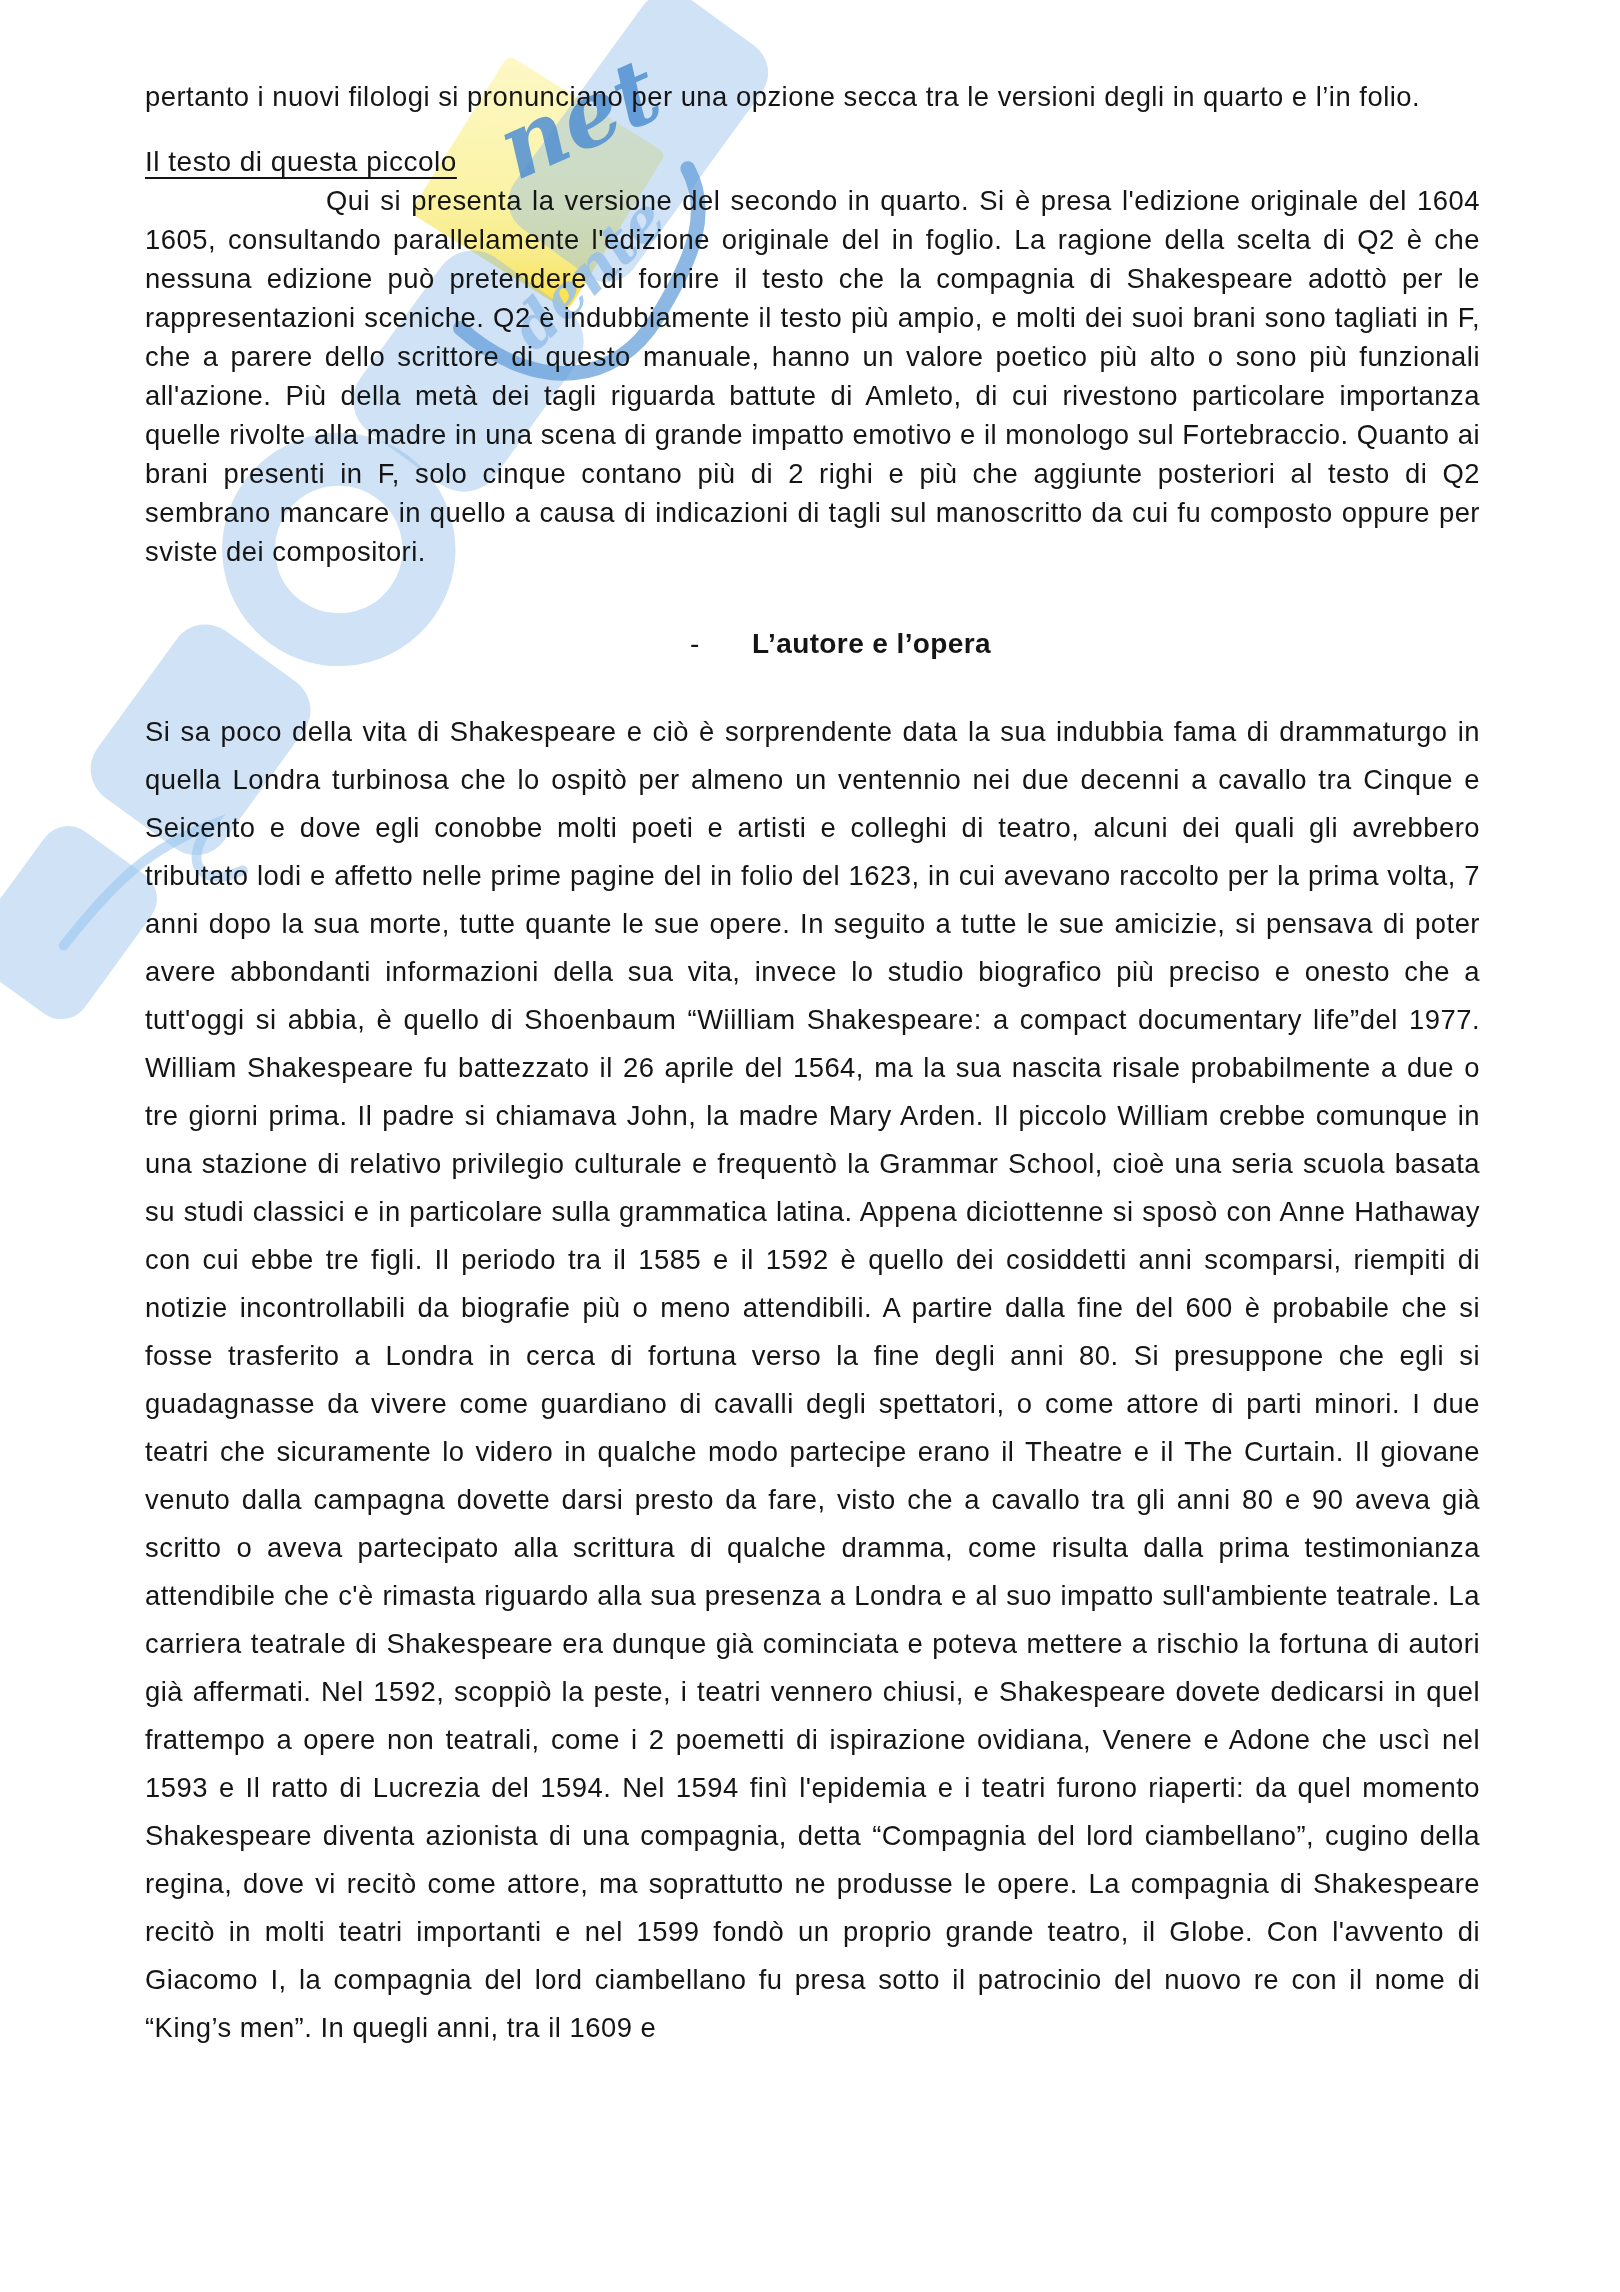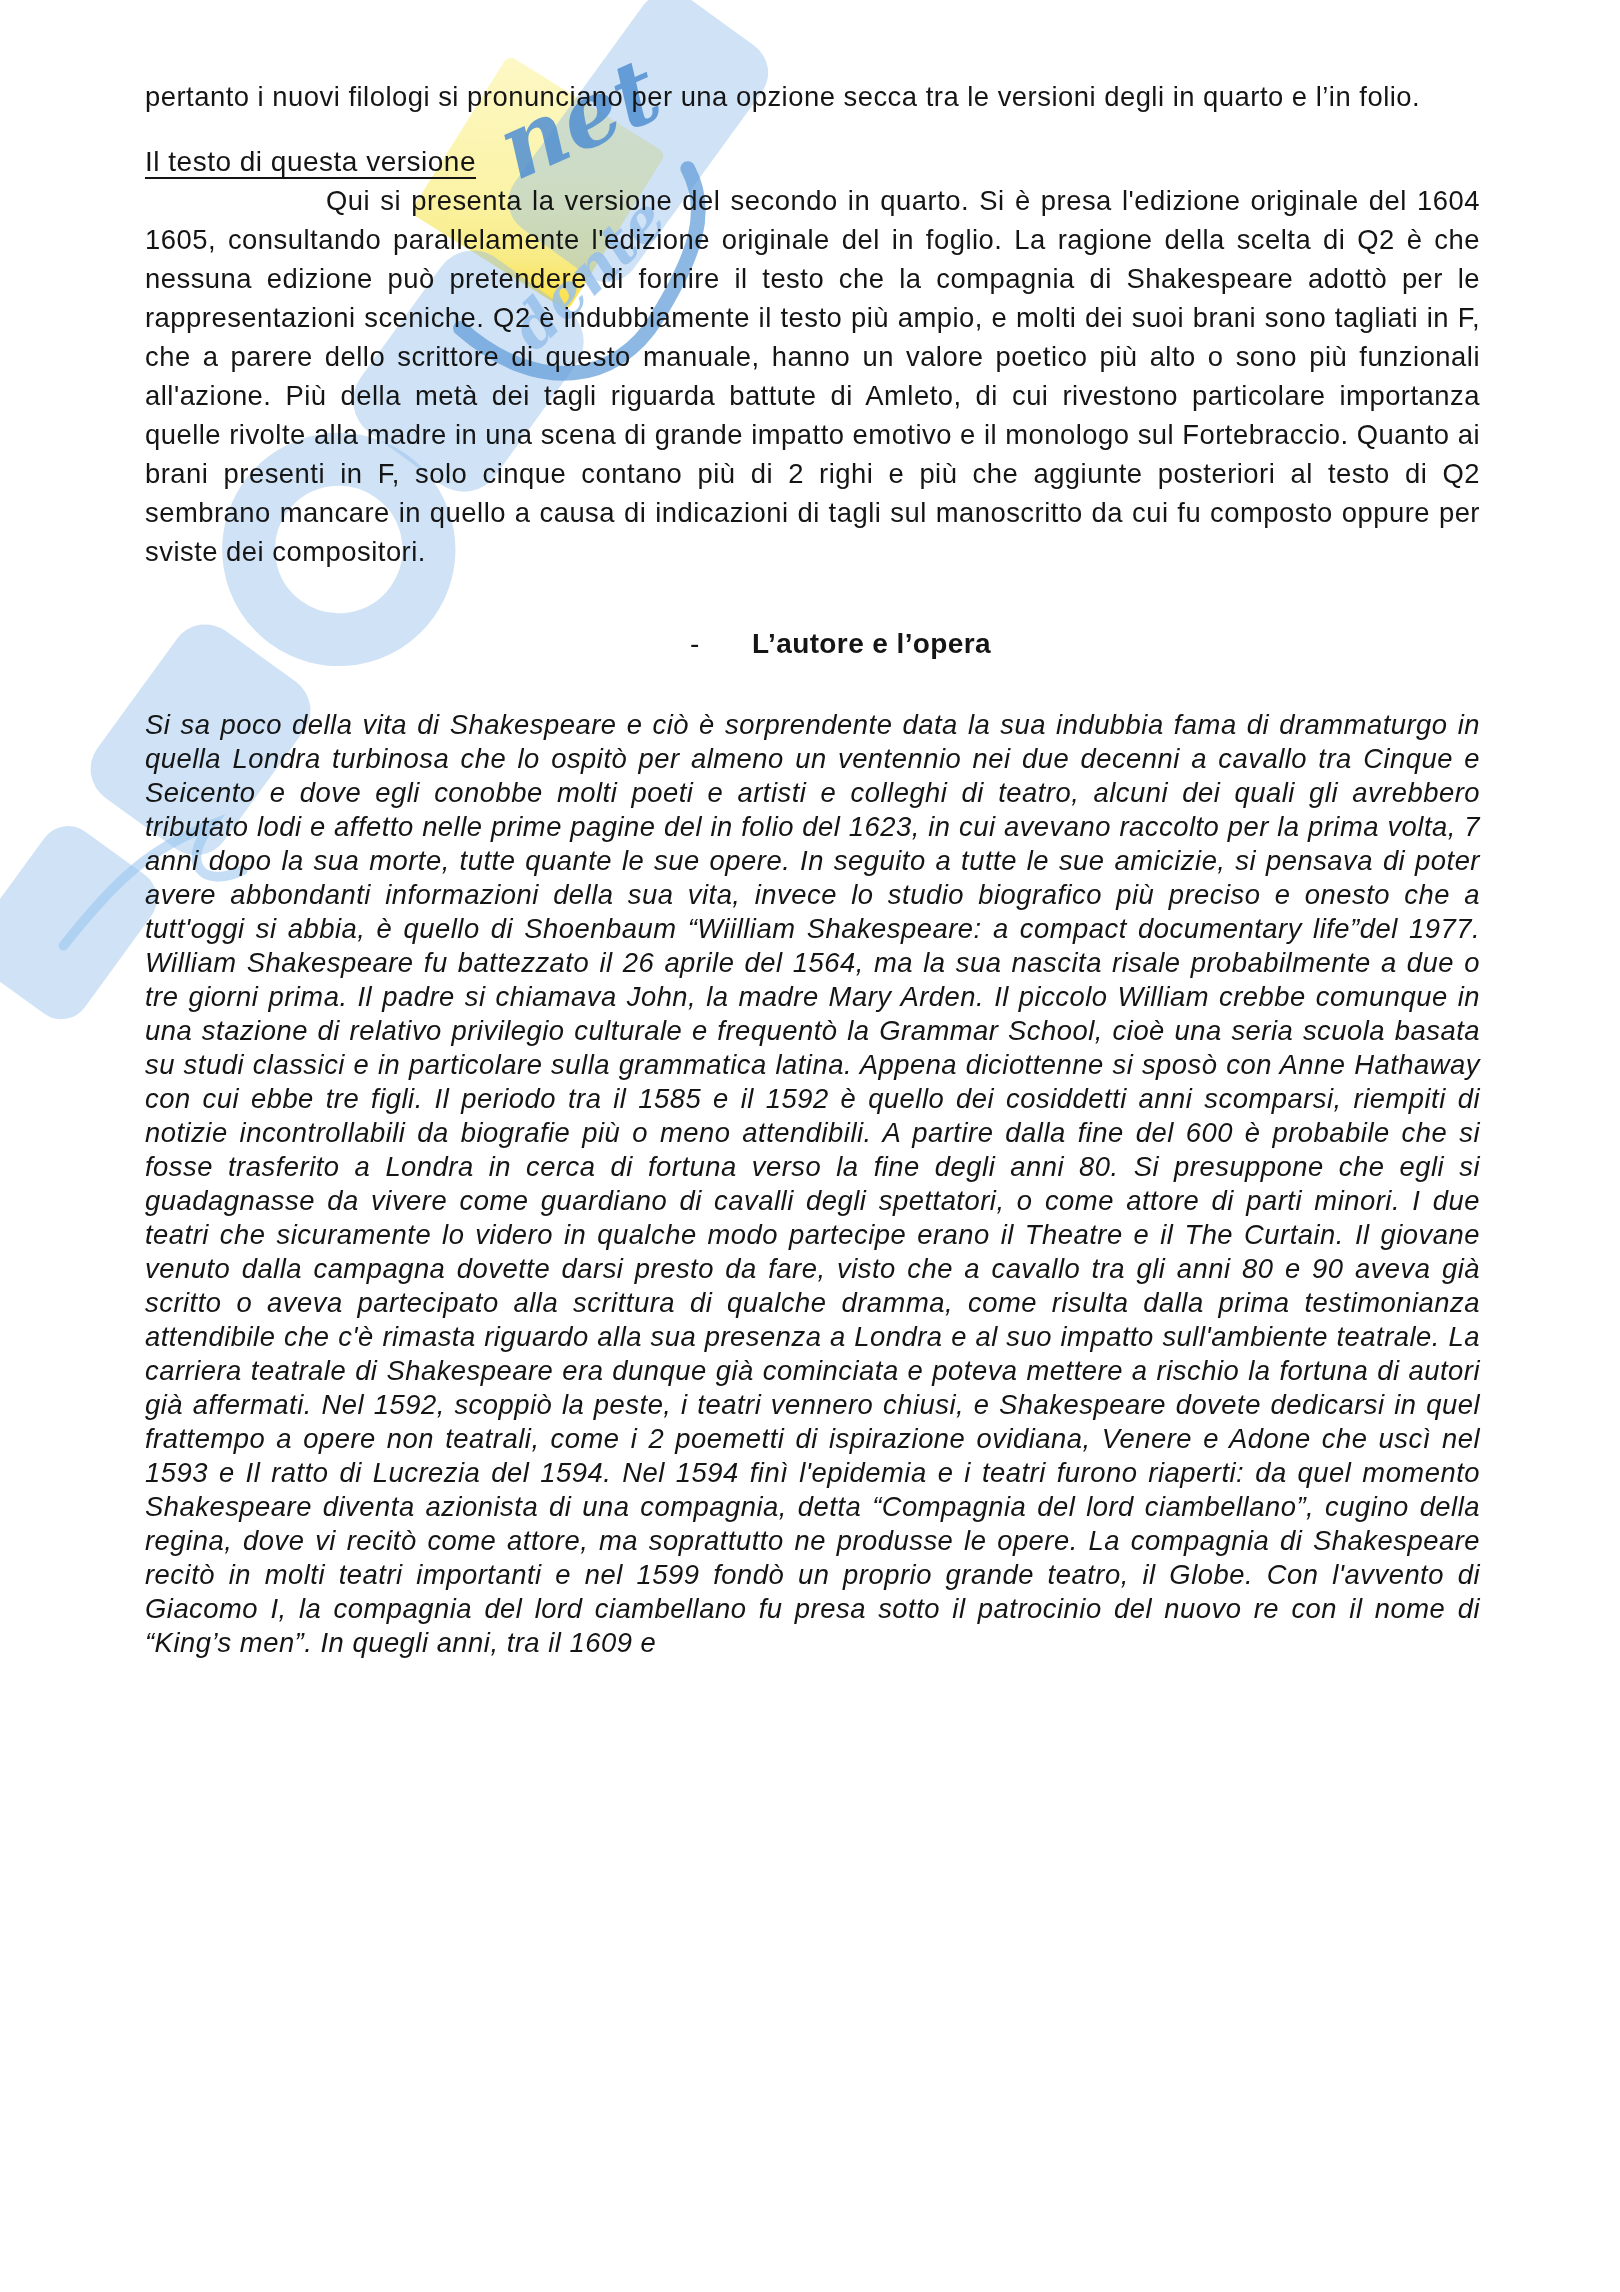--- a/index.html
+++ b/index.html
@@ -56,21 +56,21 @@
     text-decoration-thickness:2px;
   }
   .p2{text-indent:181px;}
   .bullet-line{
     margin:53px 0 45px 0;
     padding-left:56px;
     font-size:28px;line-height:39px;text-align:center;
   }
   .bullet-line .dash{font-weight:400;}
   .bullet-line .btitle{font-weight:700;margin-left:45px;letter-spacing:0.4px;}
-  .p3{line-height:34px;font-style:italic;}
+  .p3{line-height:48px;}
 </style>
 </head>
 <body>
 
 <div class="page">
 
   <div class="watermark" aria-hidden="true">
     <div class="wm-note"></div>
     <svg class="wm-svg" width="980" height="1127" viewBox="0 0 1000 1150">
 
@@ -86,21 +86,21 @@
 
       <path d="M 75 965 C 130 895 165 865 225 842 C 195 880 215 908 258 888" fill="none" stroke="rgba(150,195,238,0.55)" stroke-width="10" stroke-linecap="round"></path>
     </svg>
     <div class="wm-script wm-net">net</div>
     <div class="wm-script wm-dente">dente</div>
   </div>
 
   <div class="content">
     <p class="para p1">pertanto i nuovi filologi si pronunciano per una opzione secca tra le versioni degli in quarto e l’in folio.</p>
 
-    <p class="heading-underline">Il testo di questa versione</p>
+    <p class="heading-underline">Il testo di questa piccolo</p>
 
     <p class="para p2">Qui si presenta la versione del secondo in quarto. Si è presa l'edizione originale del 1604 1605, consultando parallelamente l'edizione originale del in foglio. La ragione della scelta di Q2 è che nessuna edizione può pretendere di fornire il testo che la compagnia di Shakespeare adottò per le rappresentazioni sceniche. Q2 è indubbiamente il testo più ampio, e molti dei suoi brani sono tagliati in F, che a parere dello scrittore di questo manuale, hanno un valore poetico più alto o sono più funzionali all'azione. Più della metà dei tagli riguarda battute di Amleto, di cui rivestono particolare importanza quelle rivolte alla madre in una scena di grande impatto emotivo e il monologo sul Fortebraccio. Quanto ai brani presenti in F, solo cinque contano più di 2 righi e più che aggiunte posteriori al testo di Q2 sembrano mancare in quello a causa di indicazioni di tagli sul manoscritto da cui fu composto oppure per sviste dei compositori.</p>
 
     <p class="bullet-line">
       <span class="dash">-</span>
       <span class="btitle">L’autore e l’opera</span>
     </p>
 
     <p class="para p3">Si sa poco della vita di Shakespeare e ciò è sorprendente data la sua indubbia fama di drammaturgo in quella Londra turbinosa che lo ospitò per almeno un ventennio nei due decenni a cavallo tra Cinque e Seicento e dove egli conobbe molti poeti e artisti e colleghi di teatro, alcuni dei quali gli avrebbero tributato lodi e affetto nelle prime pagine del in folio del 1623, in cui avevano raccolto per la prima volta, 7 anni dopo la sua morte, tutte quante le sue opere. In seguito a tutte le sue amicizie, si pensava di poter avere abbondanti informazioni della sua vita, invece lo studio biografico più preciso e onesto che a tutt'oggi si abbia, è quello di Shoenbaum “Wiilliam Shakespeare: a compact documentary life”del 1977. William Shakespeare fu battezzato il 26 aprile del 1564, ma la sua nascita risale probabilmente a due o tre giorni prima. Il padre si chiamava John, la madre Mary Arden. Il piccolo William crebbe comunque in una stazione di relativo privilegio culturale e frequentò la Grammar School, cioè una seria scuola basata su studi classici e in particolare sulla grammatica latina.  Appena diciottenne si sposò con Anne Hathaway con cui ebbe tre figli. Il periodo tra il 1585 e il 1592 è quello dei cosiddetti anni scomparsi, riempiti di notizie incontrollabili da biografie più o meno attendibili. A partire dalla fine del 600 è probabile che si fosse trasferito a Londra in cerca di fortuna verso la fine degli anni 80. Si presuppone che egli si guadagnasse da vivere come guardiano di cavalli degli spettatori, o come attore di parti minori. I due teatri che sicuramente lo videro in qualche modo partecipe erano il Theatre e il The Curtain. Il giovane venuto dalla campagna dovette darsi presto da fare, visto che a cavallo tra gli anni 80 e 90 aveva già scritto o aveva partecipato alla scrittura di qualche dramma, come risulta dalla prima testimonianza attendibile che c'è rimasta riguardo alla sua presenza a Londra e al suo impatto sull'ambiente teatrale. La carriera teatrale di Shakespeare era dunque già cominciata e poteva mettere a rischio la fortuna di autori già affermati. Nel 1592, scoppiò la peste, i teatri vennero chiusi, e Shakespeare dovete dedicarsi in quel frattempo a opere non teatrali, come i 2 poemetti di ispirazione ovidiana, Venere e Adone che uscì nel 1593 e Il ratto di Lucrezia del 1594. Nel 1594 finì l'epidemia e i teatri furono riaperti: da quel momento Shakespeare diventa azionista di una compagnia, detta “Compagnia del lord ciambellano”, cugino della regina, dove vi recitò come attore, ma soprattutto ne produsse le opere. La compagnia di Shakespeare recitò in molti teatri importanti e nel 1599 fondò un proprio grande teatro, il Globe. Con l'avvento di Giacomo I, la compagnia del lord ciambellano fu presa sotto il patrocinio del nuovo re con il nome di “King’s men”. In quegli anni, tra il 1609 e</p>
   </div>

